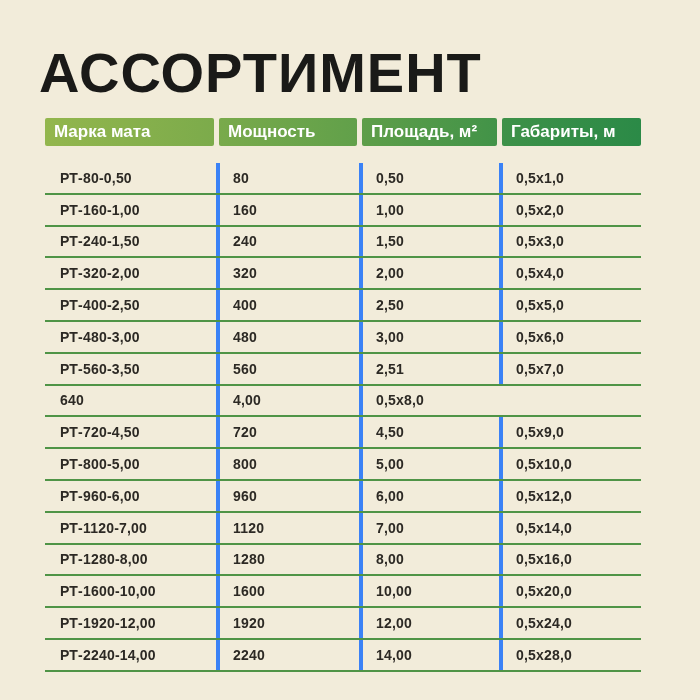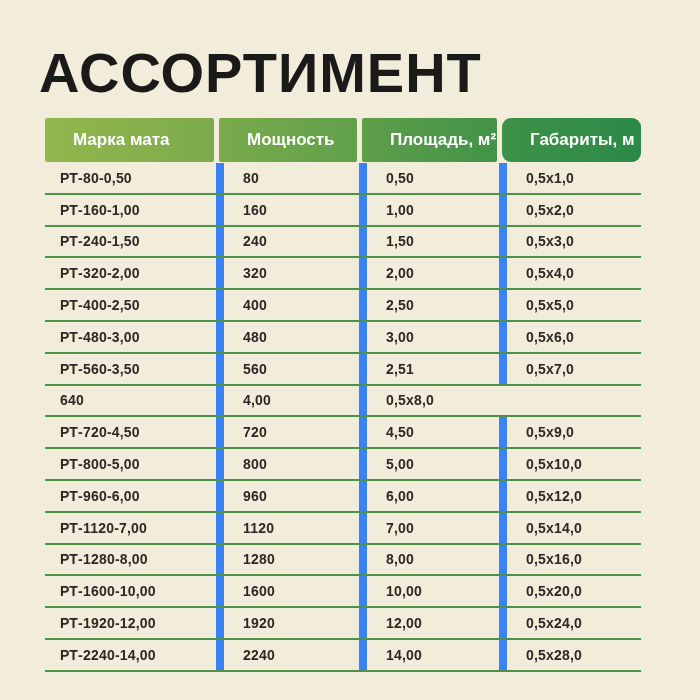--- a/index.html
+++ b/index.html
@@ -30,35 +30,35 @@
     top: 118px;
     width: 596px;
   }
   .header-row {
     display: flex;
     height: 44px;
     margin-bottom: 1px;
   }
   .header-cell {
     box-sizing: border-box;
-    height: 44px;
+    height: 28px;
     display: flex;
     align-items: center;
-    padding-left: 28px;
+    padding-left: 9px;
     color: #ffffff;
     font-size: 17px;
     font-weight: 700;
     border-radius: 2px;
     white-space: nowrap;
   }
   .hc1 { width: 169px; background: linear-gradient(90deg, #93b64d, #7cab4b); }
   .hgap { width: 5px; background: transparent; }
   .hc2 { width: 138px; background: linear-gradient(90deg, #79aa4b, #61a04a); }
   .hc3 { width: 135px; background: linear-gradient(90deg, #5e9e49, #429348); }
-  .hc4 { width: 139px; background: linear-gradient(90deg, #3e9148, #2b8a47); border-radius: 9px; }
+  .hc4 { width: 139px; background: linear-gradient(90deg, #3e9148, #2b8a47); }
   .table-body {
     width: 596px;
   }
   .table-row {
     display: grid;
     grid-template-columns: 171px 143px 140px 142px;
     height: 31.8px;
     box-sizing: border-box;
     border-bottom: 2px solid #4f9446;
   }
@@ -68,22 +68,22 @@
     height: 100%;
     box-sizing: border-box;
     padding-left: 15px;
     font-size: 14px;
     font-weight: 700;
     color: #2c2924;
     letter-spacing: 0.2px;
     white-space: nowrap;
   }
   .table-cell + .table-cell {
-    border-left: 8px solid #3b82f6;
-    padding-left: 19px;
+    border-left: 4px solid #3b82f6;
+    padding-left: 13px;
   }
 </style>
 </head>
 <body>
 
 <div class="page-title">АССОРТИМЕНТ</div>
 
 <div class="assortment-table">
 
   <div class="header-row">

